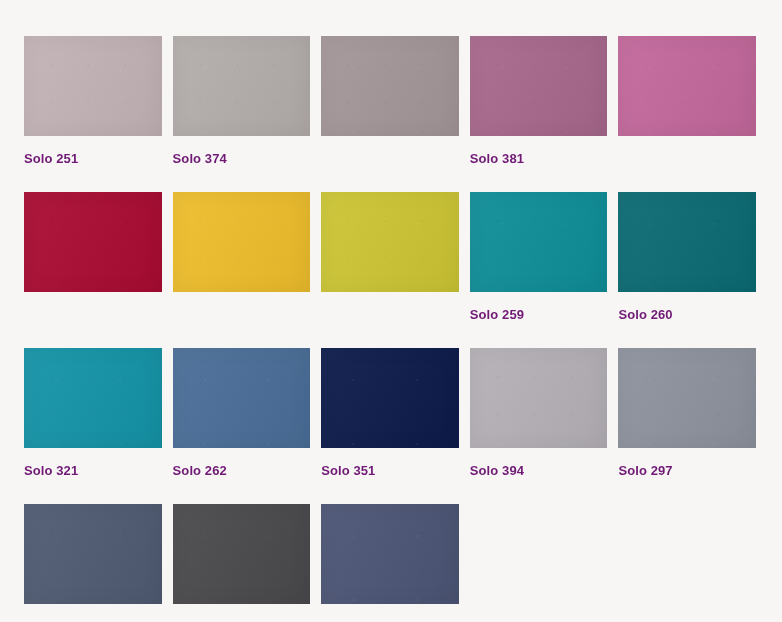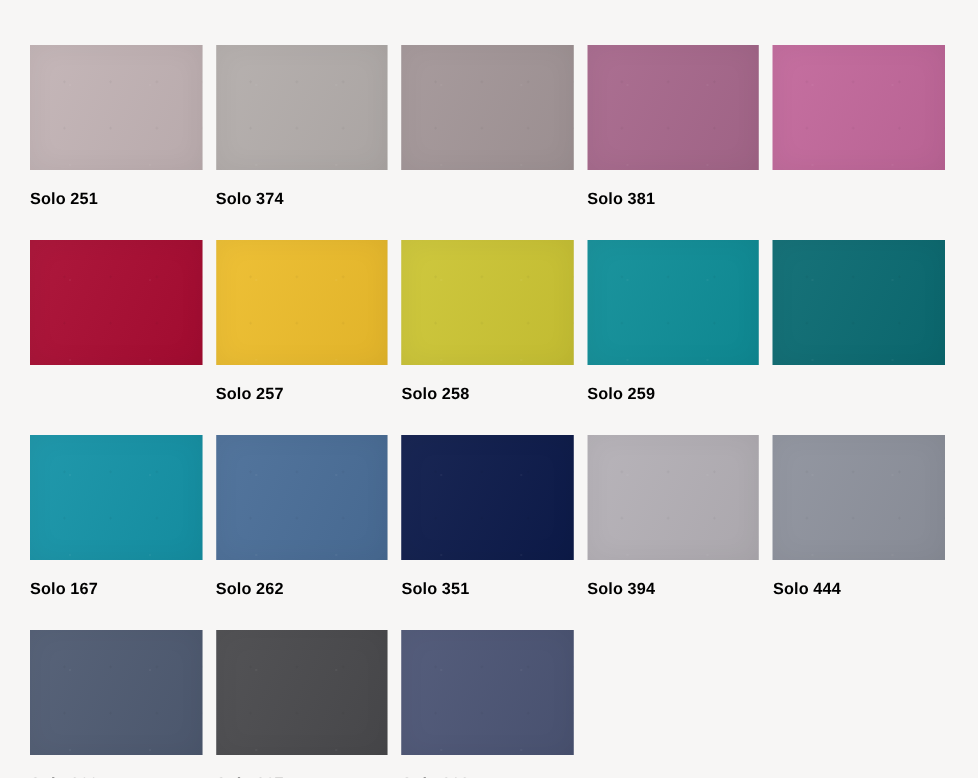--- a/index.html
+++ b/index.html
@@ -42,21 +42,21 @@
     display: block;
     background-color: #cccccc;
     background-repeat: repeat;
     background-size: 64px 64px, 37px 37px, 100% 100%;
     box-shadow: inset 0 0 22px rgba(0,0,0,0.055);
   }
 
   .swatch-label {
     font-size: 13px;
     font-weight: bold;
-    color: #000000;
+    color: #701a75;
     letter-spacing: 0.1px;
     line-height: 1;
     padding-top: 16px;
     padding-bottom: 16px;
     white-space: nowrap;
   }
 </style>
 </head>
 <body style="background: rgb(247, 246, 245);">
 
@@ -78,52 +78,51 @@
         <div class="swatch-label">Solo 381</div>
       </div>
       <div class="swatch-cell">
         <div class="swatch-chip" style="background-color: rgb(194, 104, 155); background-image: radial-gradient(rgba(255, 255, 255, 0.043) 1px, transparent 1px), radial-gradient(rgba(0, 0, 0, 0.043) 1px, transparent 1px), linear-gradient(115deg, rgba(255, 255, 255, 0.05), rgba(0, 0, 0, 0.05)); background-position: 0px 0px, 9px 11px, 0px 0px;"></div>
       </div>
       <div class="swatch-cell">
         <div class="swatch-chip" style="background-color: rgb(169, 12, 50); background-image: radial-gradient(rgba(255, 255, 255, 0.043) 1px, transparent 1px), radial-gradient(rgba(0, 0, 0, 0.043) 1px, transparent 1px), linear-gradient(115deg, rgba(255, 255, 255, 0.05), rgba(0, 0, 0, 0.05)); background-position: 0px 0px, 9px 11px, 0px 0px;"></div>
       </div>
       <div class="swatch-cell">
         <div class="swatch-chip" style="background-color: rgb(237, 189, 44); background-image: radial-gradient(rgba(255, 255, 255, 0.043) 1px, transparent 1px), radial-gradient(rgba(0, 0, 0, 0.043) 1px, transparent 1px), linear-gradient(115deg, rgba(255, 255, 255, 0.05), rgba(0, 0, 0, 0.05)); background-position: 0px 0px, 9px 11px, 0px 0px;"></div>
-        <div class="swatch-label">Solo 257</div>
       </div>
       <div class="swatch-cell">
         <div class="swatch-chip" style="background-color: rgb(204, 197, 52); background-image: radial-gradient(rgba(255, 255, 255, 0.043) 1px, transparent 1px), radial-gradient(rgba(0, 0, 0, 0.043) 1px, transparent 1px), linear-gradient(115deg, rgba(255, 255, 255, 0.05), rgba(0, 0, 0, 0.05)); background-position: 0px 0px, 9px 11px, 0px 0px;"></div>
-        <div class="swatch-label">Solo 258</div>
       </div>
       <div class="swatch-cell">
         <div class="swatch-chip" style="background-color: rgb(15, 142, 152); background-image: radial-gradient(rgba(255, 255, 255, 0.043) 1px, transparent 1px), radial-gradient(rgba(0, 0, 0, 0.043) 1px, transparent 1px), linear-gradient(115deg, rgba(255, 255, 255, 0.05), rgba(0, 0, 0, 0.05)); background-position: 0px 0px, 9px 11px, 0px 0px;"></div>
         <div class="swatch-label">Solo 259</div>
       </div>
       <div class="swatch-cell">
         <div class="swatch-chip" style="background-color: rgb(11, 107, 114); background-image: radial-gradient(rgba(255, 255, 255, 0.043) 1px, transparent 1px), radial-gradient(rgba(0, 0, 0, 0.043) 1px, transparent 1px), linear-gradient(115deg, rgba(255, 255, 255, 0.05), rgba(0, 0, 0, 0.05)); background-position: 0px 0px, 9px 11px, 0px 0px;"></div>
+        <div class="swatch-label">Solo 260</div>
       </div>
       <div class="swatch-cell">
         <div class="swatch-chip" style="background-color: rgb(21, 147, 167); background-image: radial-gradient(rgba(255, 255, 255, 0.043) 1px, transparent 1px), radial-gradient(rgba(0, 0, 0, 0.043) 1px, transparent 1px), linear-gradient(115deg, rgba(255, 255, 255, 0.05), rgba(0, 0, 0, 0.05)); background-position: 0px 0px, 9px 11px, 0px 0px;"></div>
-        <div class="swatch-label">Solo 167</div>
+        <div class="swatch-label">Solo 321</div>
       </div>
       <div class="swatch-cell">
         <div class="swatch-chip" style="background-color: rgb(74, 110, 152); background-image: radial-gradient(rgba(255, 255, 255, 0.043) 1px, transparent 1px), radial-gradient(rgba(0, 0, 0, 0.043) 1px, transparent 1px), linear-gradient(115deg, rgba(255, 255, 255, 0.05), rgba(0, 0, 0, 0.05)); background-position: 0px 0px, 9px 11px, 0px 0px;"></div>
         <div class="swatch-label">Solo 262</div>
       </div>
       <div class="swatch-cell">
         <div class="swatch-chip" style="background-color: rgb(13, 27, 75); background-image: radial-gradient(rgba(255, 255, 255, 0.043) 1px, transparent 1px), radial-gradient(rgba(0, 0, 0, 0.043) 1px, transparent 1px), linear-gradient(115deg, rgba(255, 255, 255, 0.05), rgba(0, 0, 0, 0.05)); background-position: 0px 0px, 9px 11px, 0px 0px;"></div>
         <div class="swatch-label">Solo 351</div>
       </div>
       <div class="swatch-cell">
         <div class="swatch-chip" style="background-color: rgb(180, 176, 182); background-image: radial-gradient(rgba(255, 255, 255, 0.043) 1px, transparent 1px), radial-gradient(rgba(0, 0, 0, 0.043) 1px, transparent 1px), linear-gradient(115deg, rgba(255, 255, 255, 0.05), rgba(0, 0, 0, 0.05)); background-position: 0px 0px, 9px 11px, 0px 0px;"></div>
         <div class="swatch-label">Solo 394</div>
       </div>
       <div class="swatch-cell">
         <div class="swatch-chip" style="background-color: rgb(142, 146, 157); background-image: radial-gradient(rgba(255, 255, 255, 0.043) 1px, transparent 1px), radial-gradient(rgba(0, 0, 0, 0.043) 1px, transparent 1px), linear-gradient(115deg, rgba(255, 255, 255, 0.05), rgba(0, 0, 0, 0.05)); background-position: 0px 0px, 9px 11px, 0px 0px;"></div>
-        <div class="swatch-label">Solo 444</div>
+        <div class="swatch-label">Solo 297</div>
       </div>
       <div class="swatch-cell">
         <div class="swatch-chip" style="background-color: rgb(79, 91, 114); background-image: radial-gradient(rgba(255, 255, 255, 0.043) 1px, transparent 1px), radial-gradient(rgba(0, 0, 0, 0.043) 1px, transparent 1px), linear-gradient(115deg, rgba(255, 255, 255, 0.05), rgba(0, 0, 0, 0.05)); background-position: 0px 0px, 9px 11px, 0px 0px;"></div>
         <div class="swatch-label">Solo 266</div>
       </div>
       <div class="swatch-cell">
         <div class="swatch-chip" style="background-color: rgb(74, 74, 77); background-image: radial-gradient(rgba(255, 255, 255, 0.043) 1px, transparent 1px), radial-gradient(rgba(0, 0, 0, 0.043) 1px, transparent 1px), linear-gradient(115deg, rgba(255, 255, 255, 0.05), rgba(0, 0, 0, 0.05)); background-position: 0px 0px, 9px 11px, 0px 0px;"></div>
         <div class="swatch-label">Solo 267</div>
       </div>
       <div class="swatch-cell">

